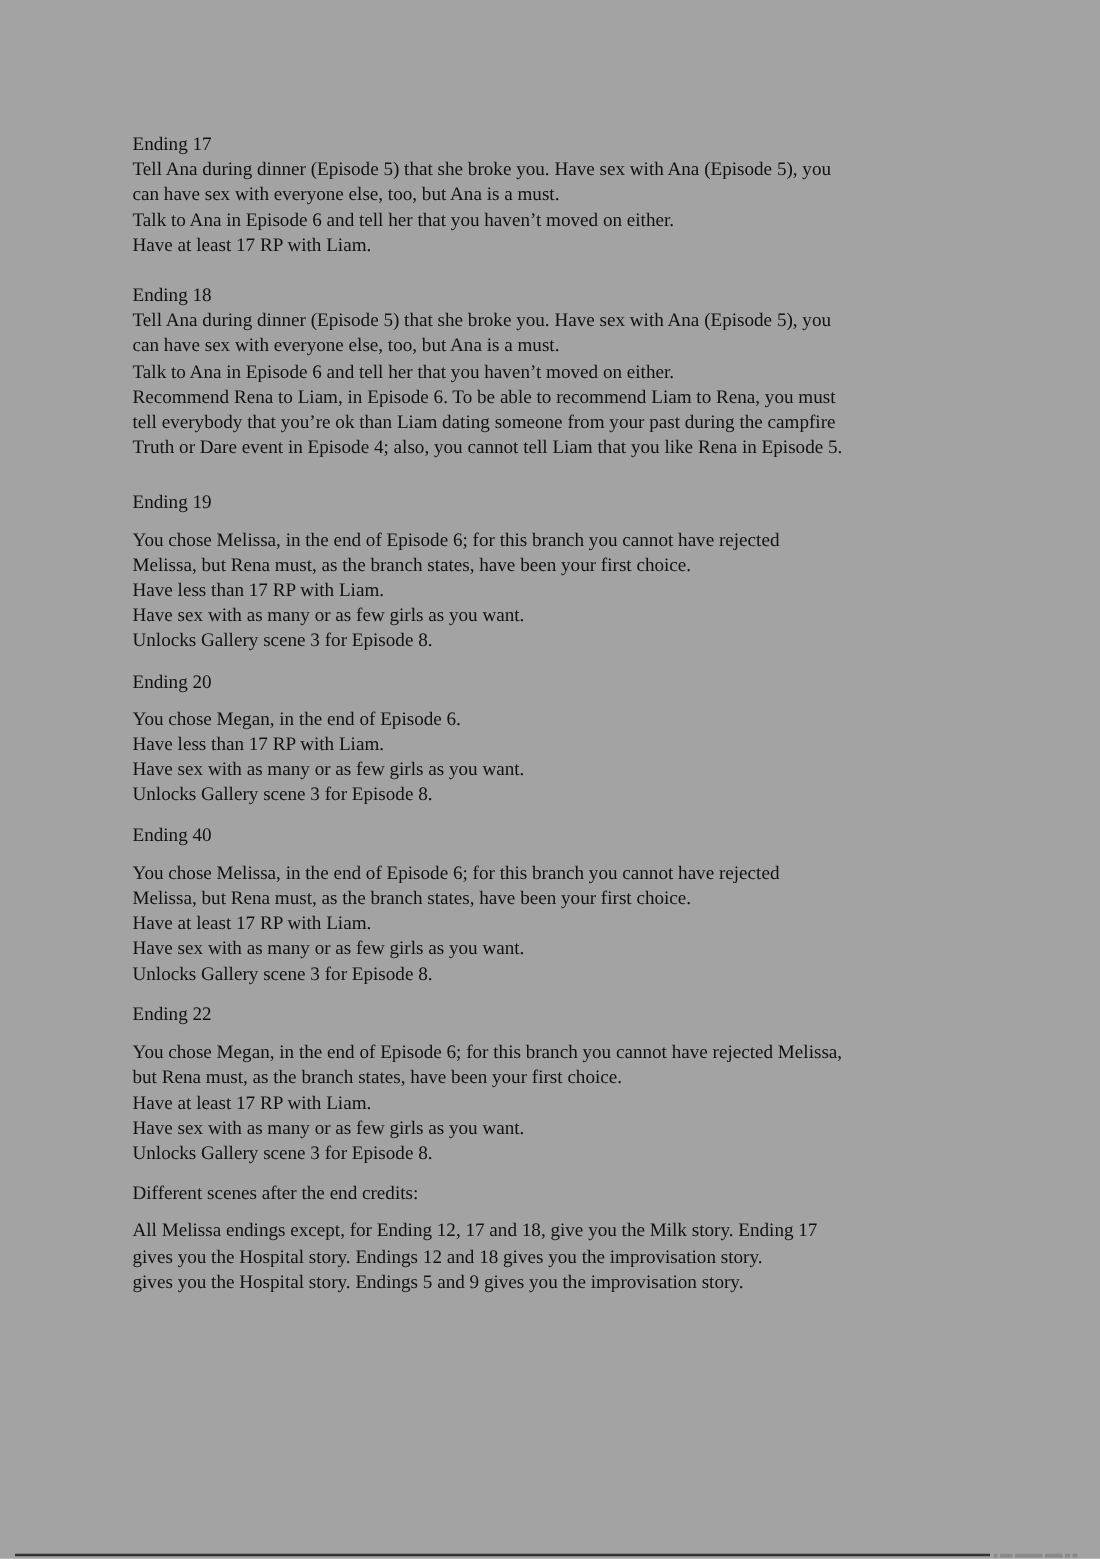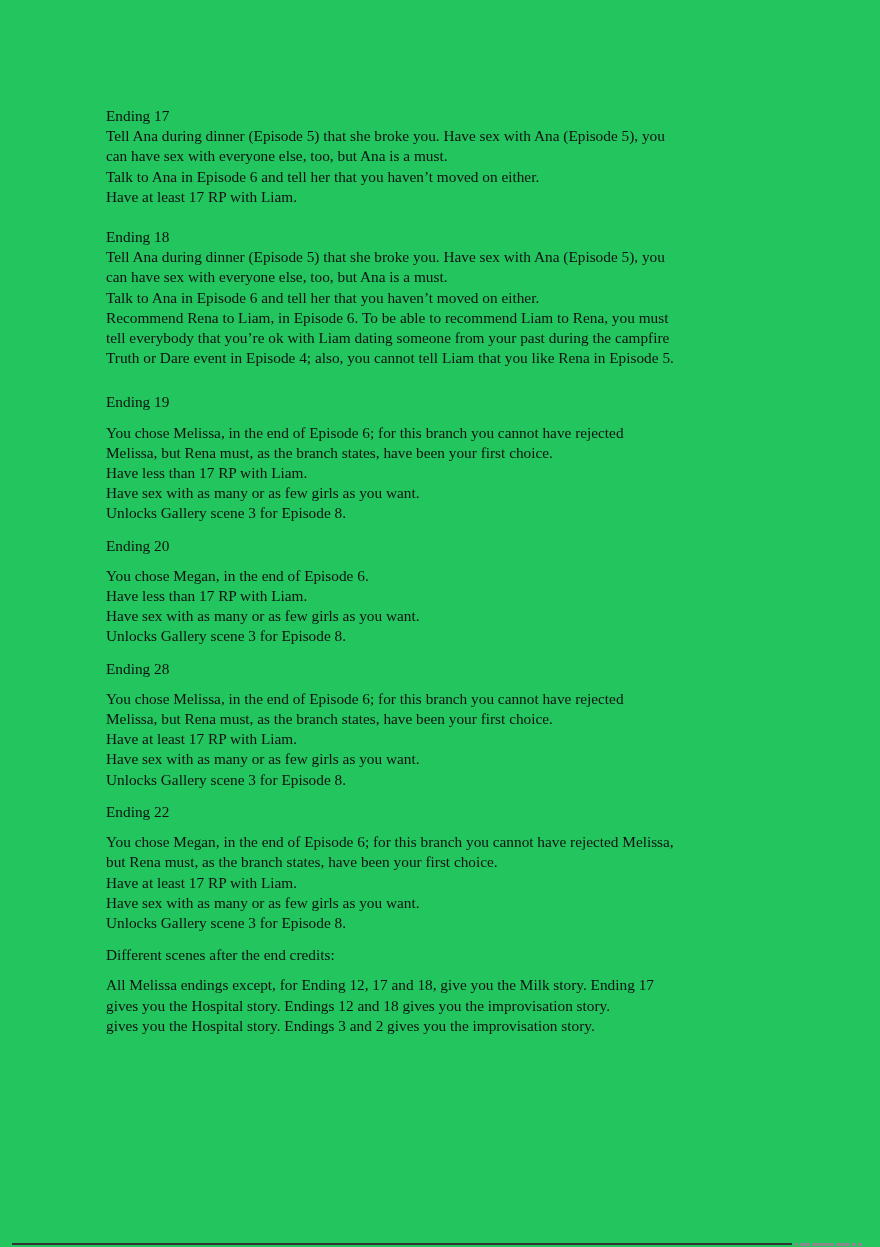--- a/index.html
+++ b/index.html
@@ -14,21 +14,21 @@
       overflow: hidden;
       font-family: "Liberation Serif", "DejaVu Serif", serif;
       color: #111111;
       font-size: 15.3px;
     }
     .page {
       position: absolute;
       left: 0; top: 0;
       width: 880px;
       height: 1247px;
-      background: #22c55e;
+      background: #a3a3a3;
     }
     .content {
       position: absolute;
       left: 106px;
       top: 106px;
       width: 620px;
     }
     .line {
       display: block;
       line-height: 20.2px;
@@ -80,21 +80,21 @@
       <span class="line">Have at least 17 RP with Liam.</span>
     </div>
     <div class="gap-lg"></div>
 
     <div>
       <span class="heading">Ending 18</span>
       <span class="line">Tell Ana during dinner (Episode 5) that she broke you. Have sex with Ana (Episode 5), you</span>
       <span class="line">can have sex with everyone else, too, but Ana is a must.</span>
       <span class="line">Talk to Ana in Episode 6 and tell her that you haven’t moved on either.</span>
       <span class="line">Recommend Rena to Liam, in Episode 6. To be able to recommend Liam to Rena, you must</span>
-      <span class="line">tell everybody that you’re ok with Liam dating someone from your past during the campfire</span>
+      <span class="line">tell everybody that you’re ok than Liam dating someone from your past during the campfire</span>
       <span class="line">Truth or Dare event in Episode 4; also, you cannot tell Liam that you like Rena in Episode 5.</span>
     </div>
     <div class="gap-md"></div>
 
     <div class="gap-md"></div>
 
     <div>
       <span class="heading">Ending 19</span>
       <div class="gap-sm"></div>
       <span class="line">You chose Melissa, in the end of Episode 6; for this branch you cannot have rejected</span>
@@ -109,21 +109,21 @@
       <span class="heading">Ending 20</span>
       <div class="gap-sm"></div>
       <span class="line">You chose Megan, in the end of Episode 6.</span>
       <span class="line">Have less than 17 RP with Liam.</span>
       <span class="line">Have sex with as many or as few girls as you want.</span>
       <span class="line">Unlocks Gallery scene 3 for Episode 8.</span>
     </div>
     <div class="gap-md"></div>
 
     <div>
-      <span class="heading">Ending 28</span>
+      <span class="heading">Ending 40</span>
       <div class="gap-sm"></div>
       <span class="line">You chose Melissa, in the end of Episode 6; for this branch you cannot have rejected</span>
       <span class="line">Melissa, but Rena must, as the branch states, have been your first choice.</span>
       <span class="line">Have at least 17 RP with Liam.</span>
       <span class="line">Have sex with as many or as few girls as you want.</span>
       <span class="line">Unlocks Gallery scene 3 for Episode 8.</span>
     </div>
     <div class="gap-md"></div>
 
     <div>
@@ -135,21 +135,21 @@
       <span class="line">Have sex with as many or as few girls as you want.</span>
       <span class="line">Unlocks Gallery scene 3 for Episode 8.</span>
     </div>
     <div class="gap-md"></div>
 
     <div>
       <span class="heading">Different scenes after the end credits:</span>
       <div class="gap-sm"></div>
       <span class="line">All Melissa endings except, for Ending 12, 17 and 18, give you the Milk story. Ending 17</span>
       <span class="line">gives you the Hospital story. Endings 12 and 18 gives you the improvisation story.</span>
-      <span class="line">gives you the Hospital story. Endings 3 and 2 gives you the improvisation story.</span>
+      <span class="line">gives you the Hospital story. Endings 5 and 9 gives you the improvisation story.</span>
     </div>
 
   </div>
 
   <div class="footer-rule"></div>
   <div class="footer-marks">
     <span style="width:3px"></span>
     <span style="width:10px"></span>
     <span style="width:22px"></span>
     <span style="width:14px"></span>

